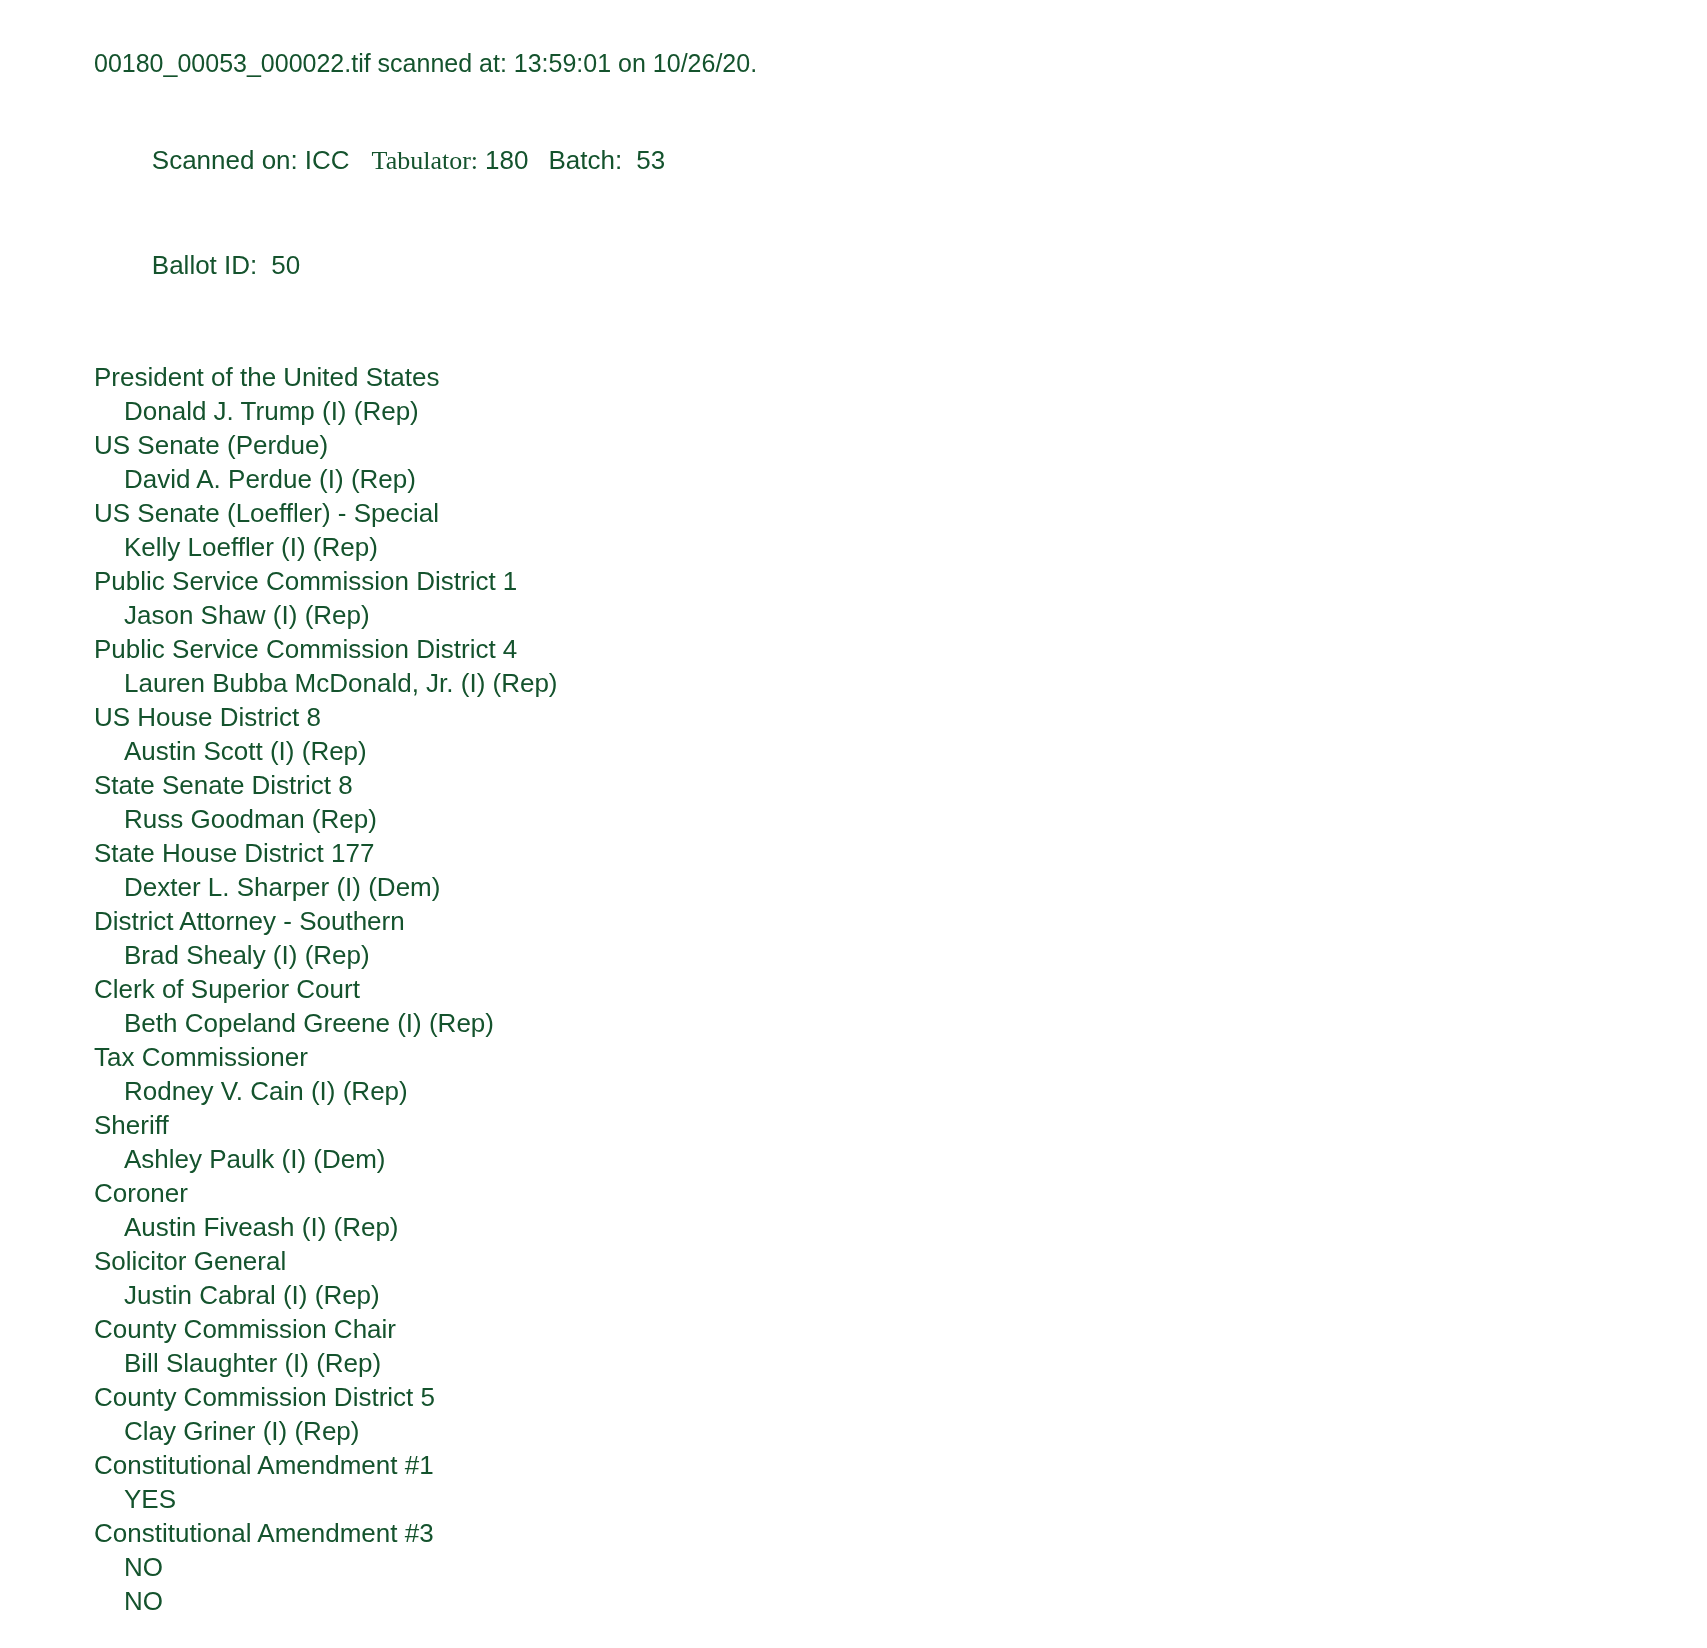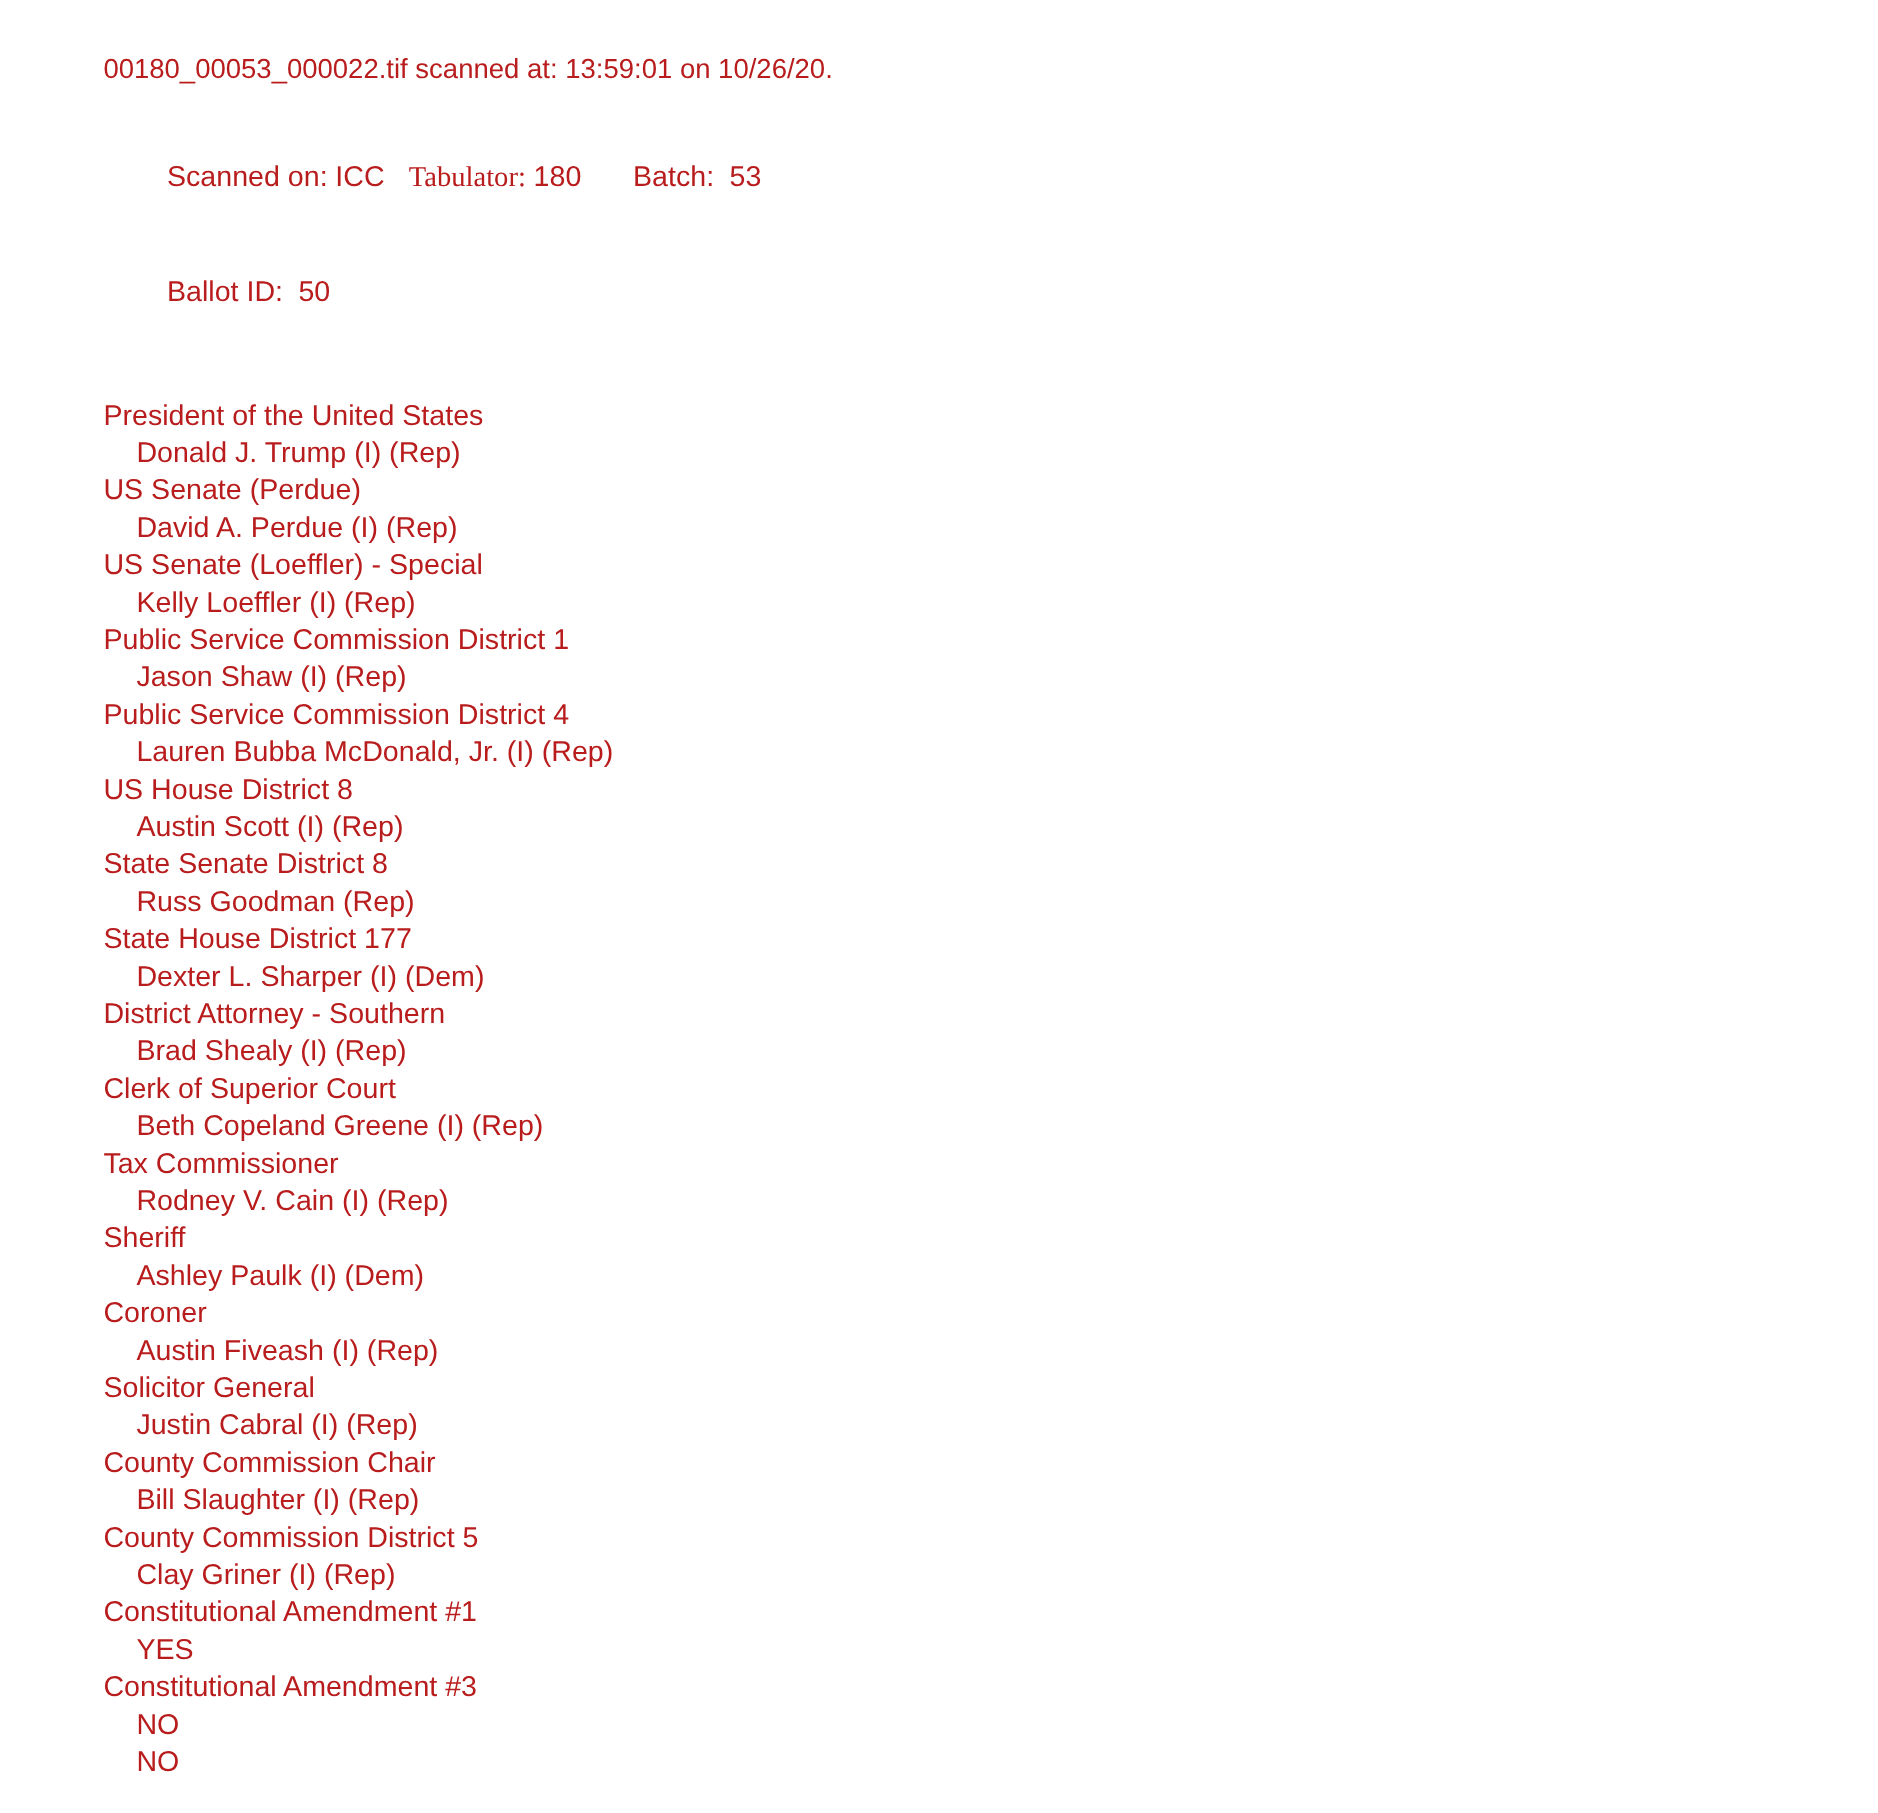--- a/index.html
+++ b/index.html
@@ -6,21 +6,21 @@
     margin: 0;
     padding: 0;
     background: #ffffff;
   }
   .page {
     position: relative;
     width: 1707px;
     height: 1648px;
     background: #ffffff;
     font-family: "Liberation Sans", sans-serif;
-    color: #b91c1c;
+    color: #14532d;
     overflow: hidden;
     border-radius: 11px;
   }
   .content {
     position: absolute;
     left: 94px;
     top: 46px;
     width: 1500px;
   }
   .scan-line {
@@ -30,21 +30,21 @@
   }
   .scan-meta {
     margin-top: 28px;
     font-size: 26px;
     line-height: 35px;
   }
   .meta-row {
     white-space: pre;
   }
   .gap-md { margin-left: 22px; font-family: Liberation Serif, serif; }
-  .gap-lg { margin-left: 47px; }
+  .gap-lg { margin-left: 20px; }
   .gap-val { margin-left: 14px; }
   .gap-sp  { margin-left: 7px; }
   .contest-list {
     margin-top: 42px;
     font-size: 26px;
     line-height: 34px;
   }
   .contest-title {
     white-space: pre;
   }

